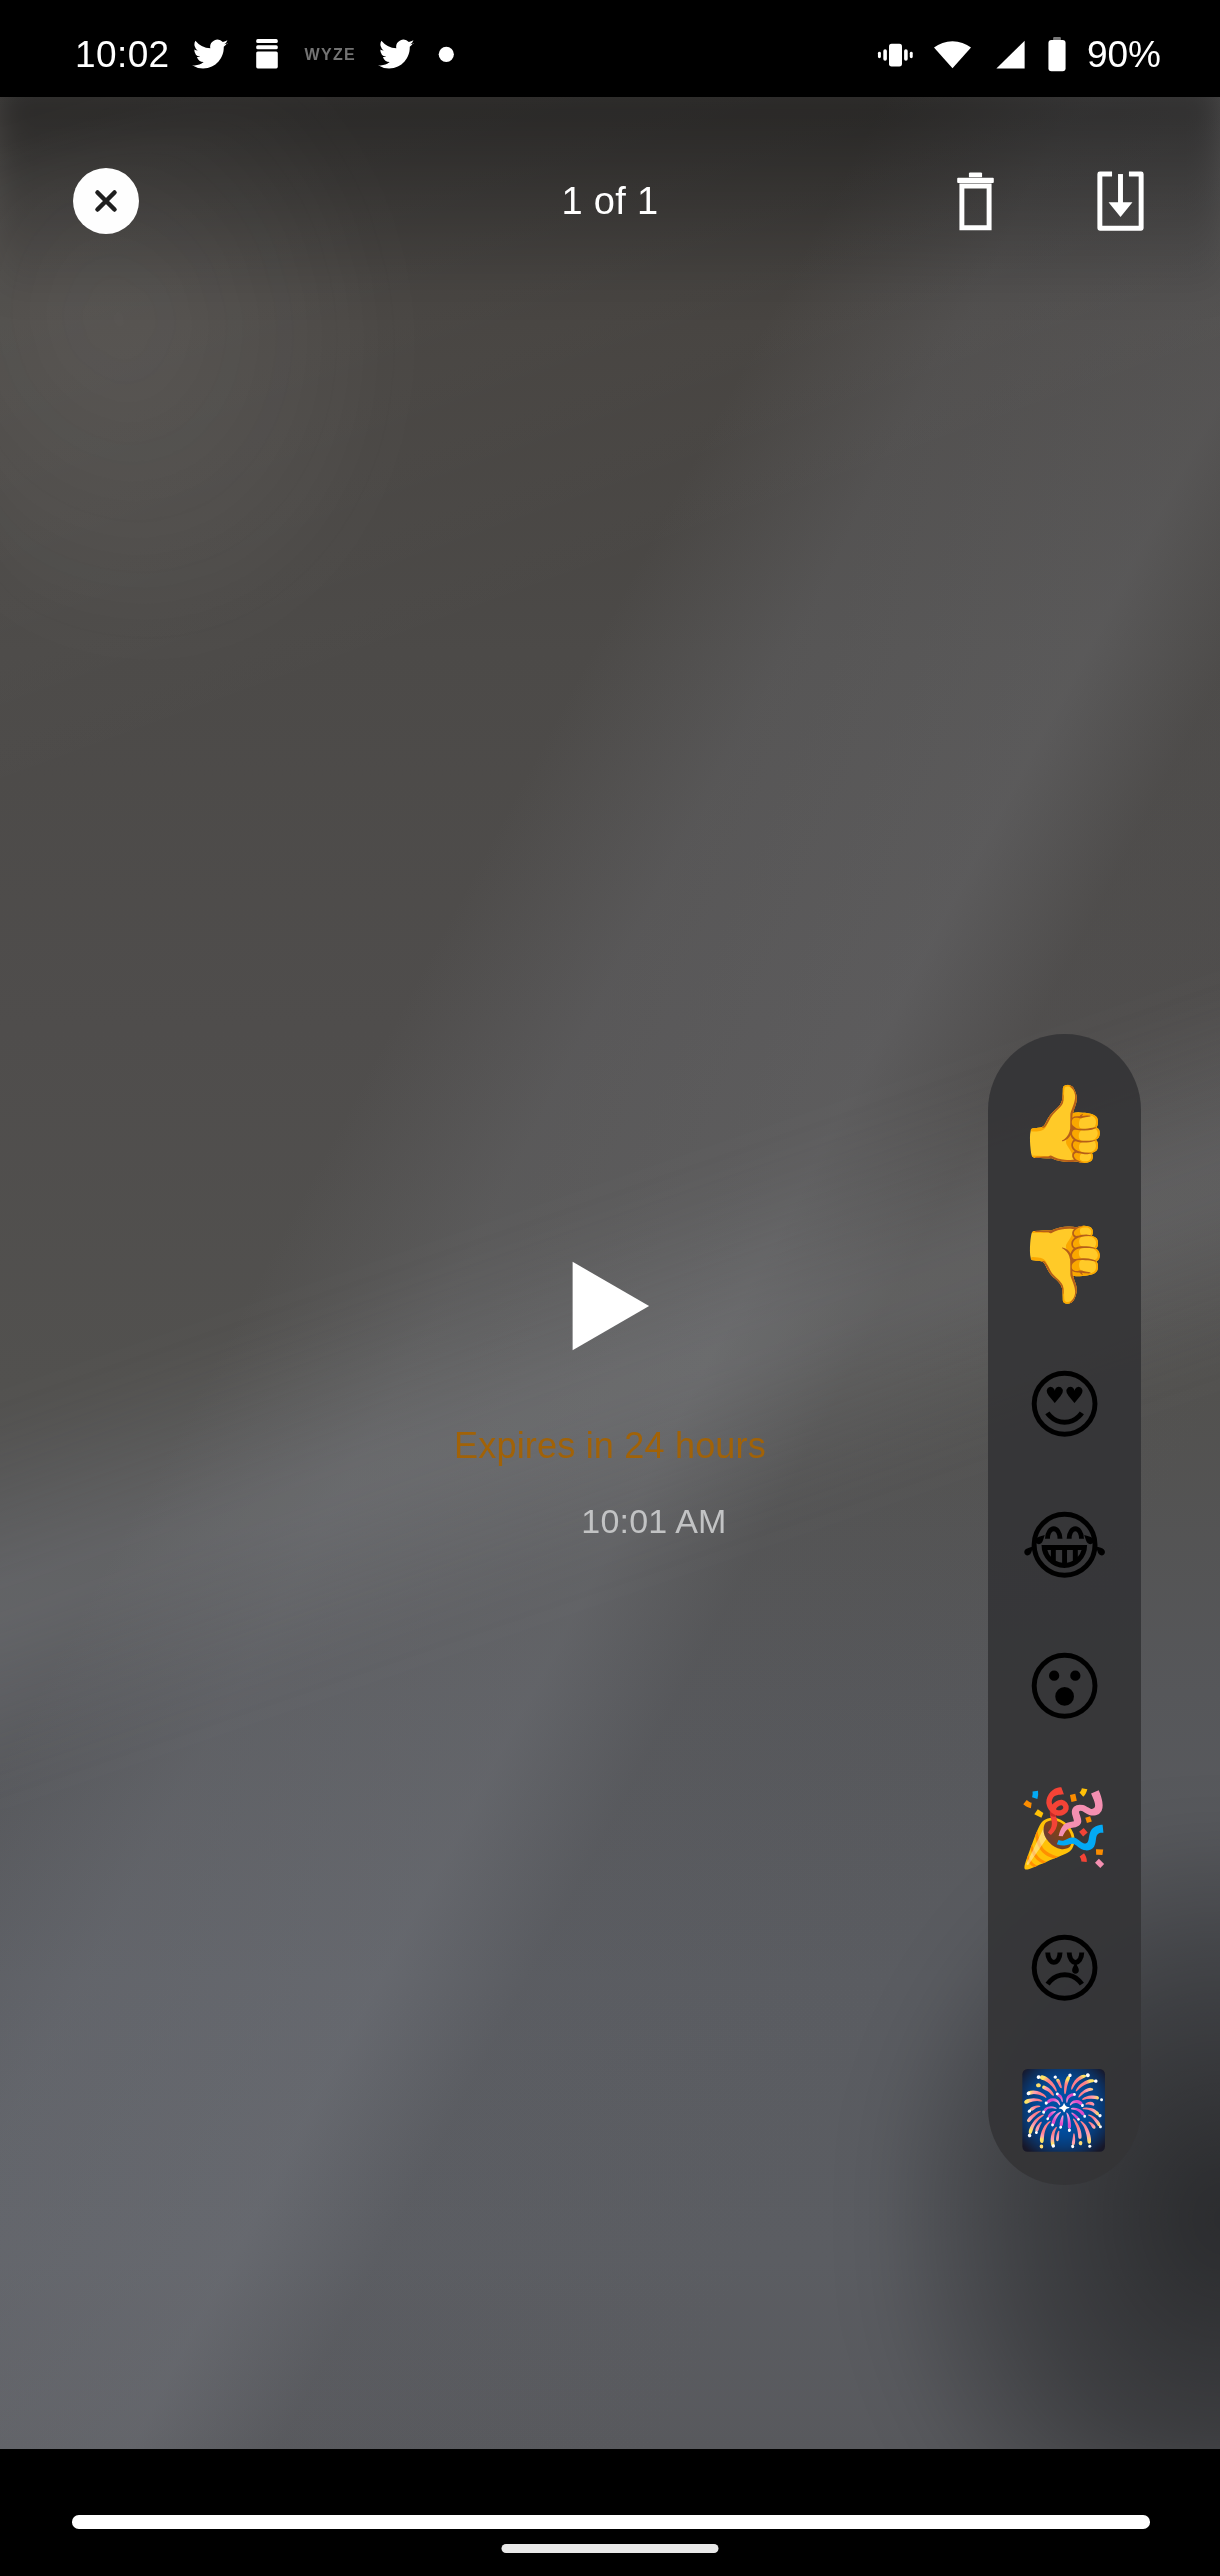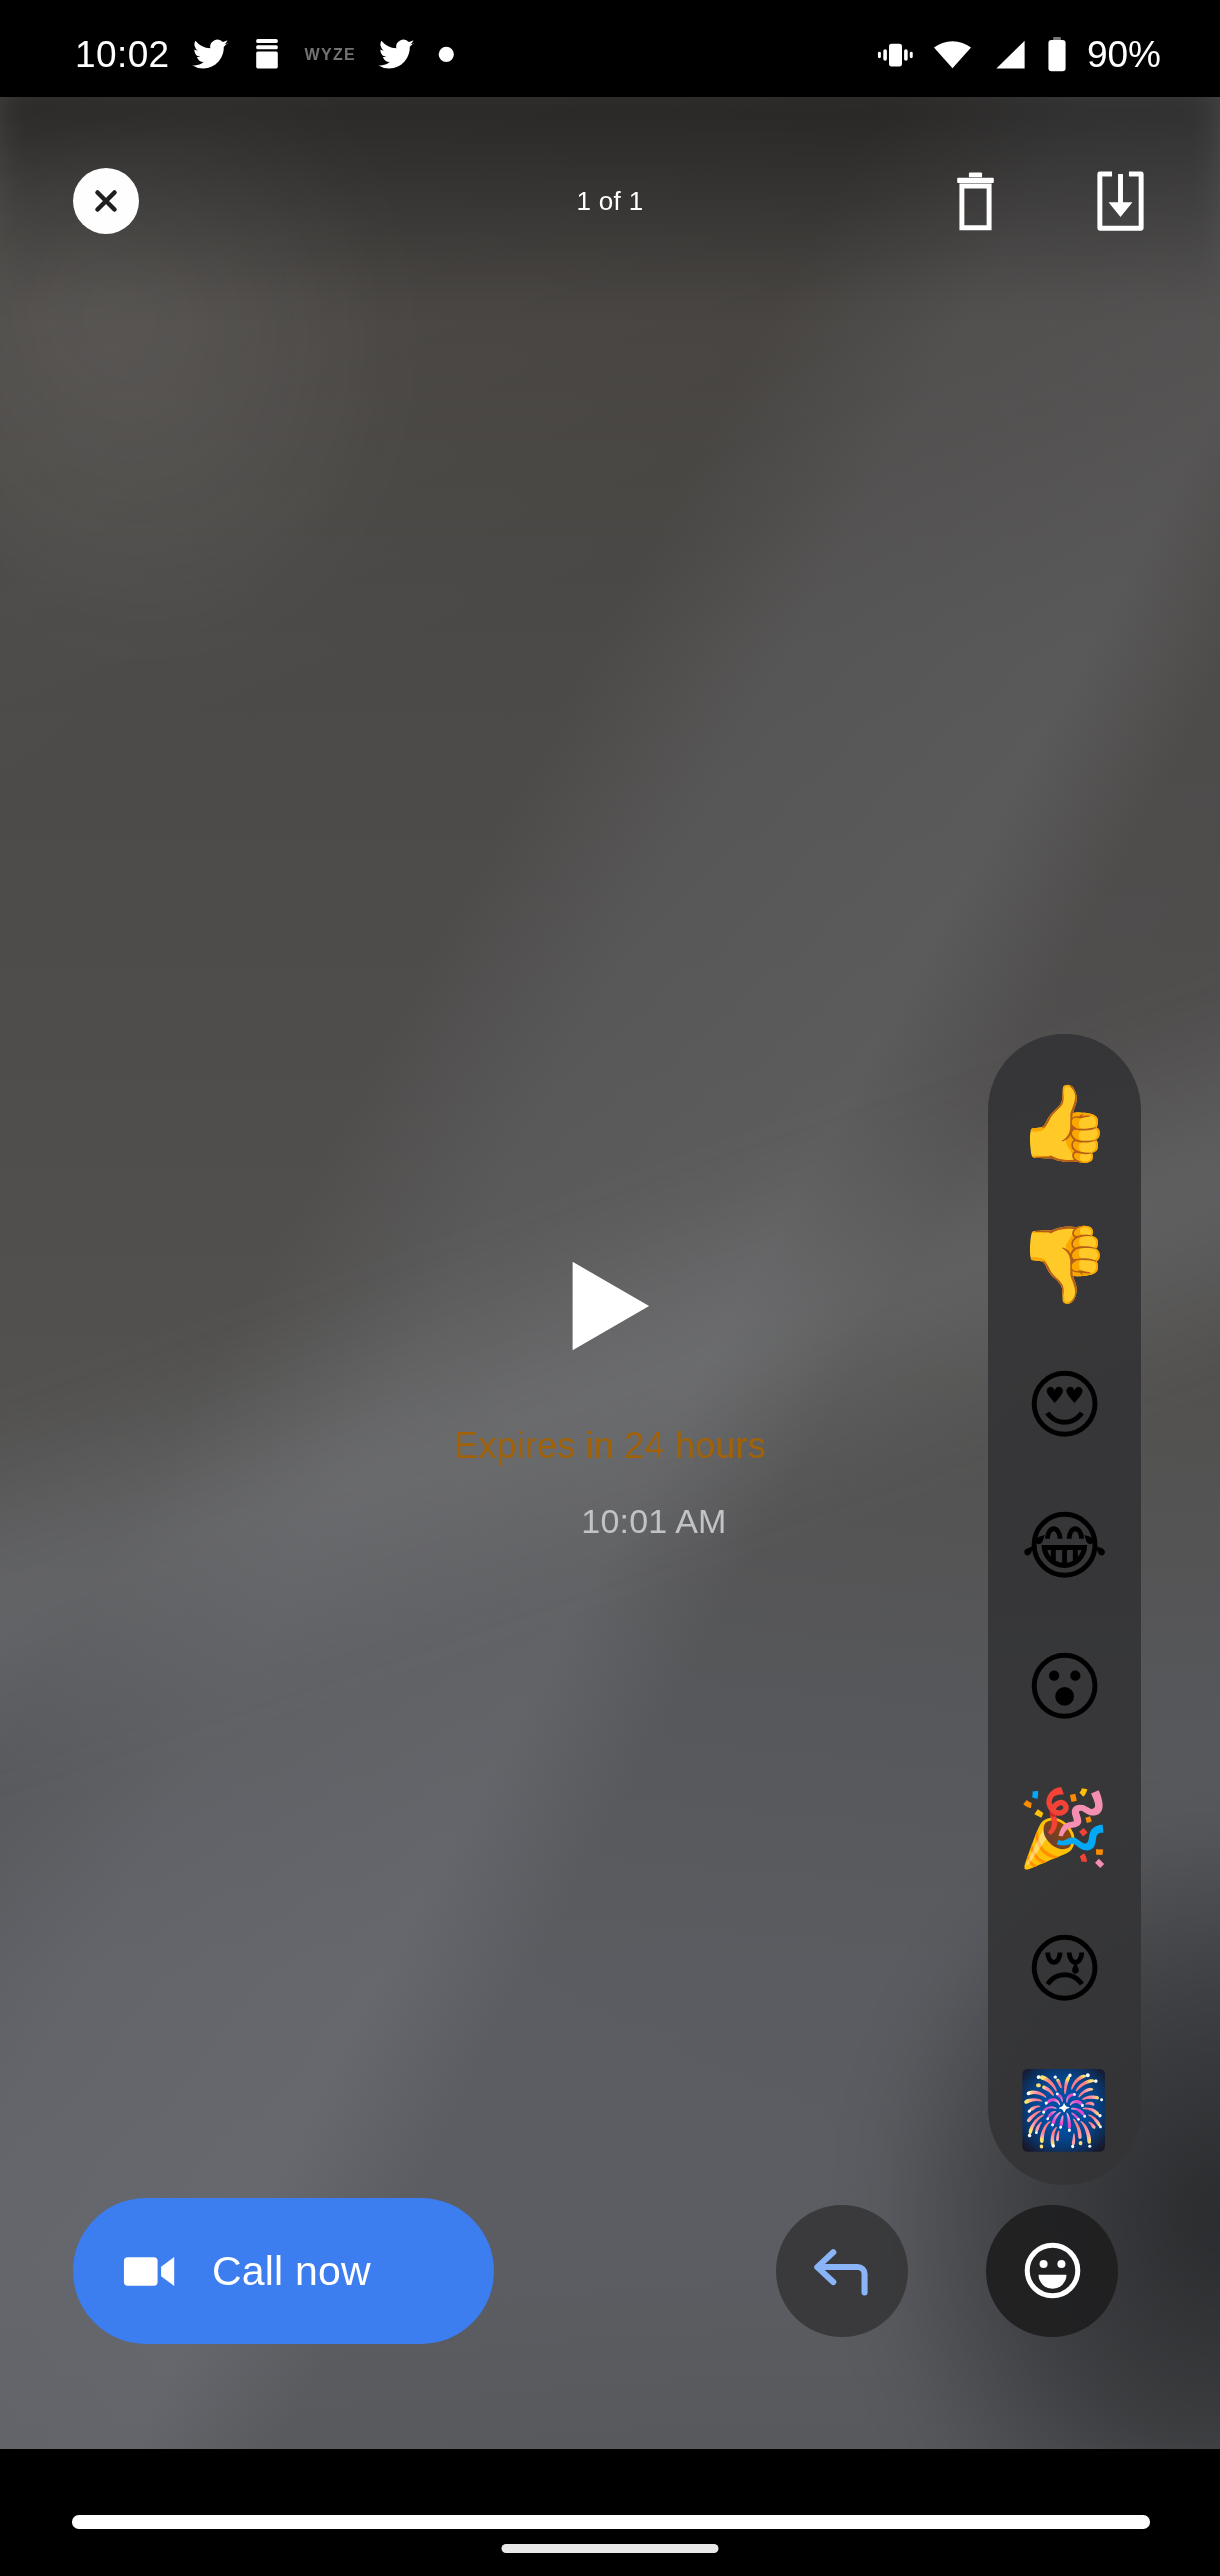--- a/index.html
+++ b/index.html
@@ -122,21 +122,21 @@
   #close-button {
     position:absolute; left:73px; top:32px;
     width:66px; height:66px; border-radius:50%;
     background:#fefefe;
     display:flex; align-items:center; justify-content:center;
     cursor:pointer;
   }
   #pager-label {
     position:absolute; left:0; top:32px;
     width:1220px; text-align:center;
-    color:#ffffff; font-size:26px; letter-spacing:0.3px;
+    color:#ffffff; font-size:38px; letter-spacing:0.3px;
     line-height:66px;
   }
   #delete-button {
     position:absolute; left:941px; top:30.5px;
     width:69px; height:69px;
     display:flex; align-items:center; justify-content:center;
     cursor:pointer;
   }
   #save-button {
     position:absolute; left:1086px; top:30.5px;
@@ -338,46 +338,20 @@
     <div class="reaction-item">👍</div>
     <div class="reaction-item">👎</div>
     <div class="reaction-item">😍</div>
     <div class="reaction-item">😂</div>
     <div class="reaction-item">😮</div>
     <div class="reaction-item">🎉</div>
     <div class="reaction-item">😢</div>
     <div class="reaction-item">🎆</div>
   </div>
 
-  <div id="bottom-bar">
-
-    <div id="call-now-button">
-      <svg id="call-icon" width="54" height="37" viewBox="0 0 32 22">
-        <rect x="0.5" y="2.5" width="20" height="17" rx="2.2" fill="#fff"></rect>
-        <path fill="#fff" d="M22.6 8.2 30.4 2.4 V19.6 L22.6 13.8 Z"></path>
-      </svg>
-      <span id="call-now-label">Call now</span>
-    </div>
-
-    <div id="reply-button">
-      <svg width="63" height="53" viewBox="0 0 30 25">
-        <path fill="none" stroke="#8ab4f8" stroke-width="2.9" stroke-linecap="round" stroke-linejoin="round" d="M25.5 23 V14.2 a3.4 3.4 0 0 0 -3.4 -3.4 H3.6"></path>
-        <path fill="none" stroke="#8ab4f8" stroke-width="2.9" stroke-linecap="round" stroke-linejoin="round" d="M10.6 3.8 L3.0 10.9 L10.6 18.0"></path>
-      </svg>
-    </div>
-
-    <div id="emoji-picker-button">
-      <svg width="61" height="61" viewBox="0 0 28 28">
-        <circle cx="14" cy="14" r="11.6" fill="none" stroke="#fff" stroke-width="2.3"></circle>
-        <circle cx="9.9" cy="11.0" r="1.85" fill="#fff"></circle>
-        <circle cx="18.1" cy="11.0" r="1.85" fill="#fff"></circle>
-        <path fill="#fff" d="M7.6 16.0 h12.8 a6.4 6.4 0 0 1 -12.8 0 Z"></path>
-      </svg>
-    </div>
-  </div>
 
   <div id="system-nav">
     <div id="nav-wide-bar"></div>
     <div id="gesture-handle"></div>
   </div>
 
 </div>
 
 
 </body></html>

